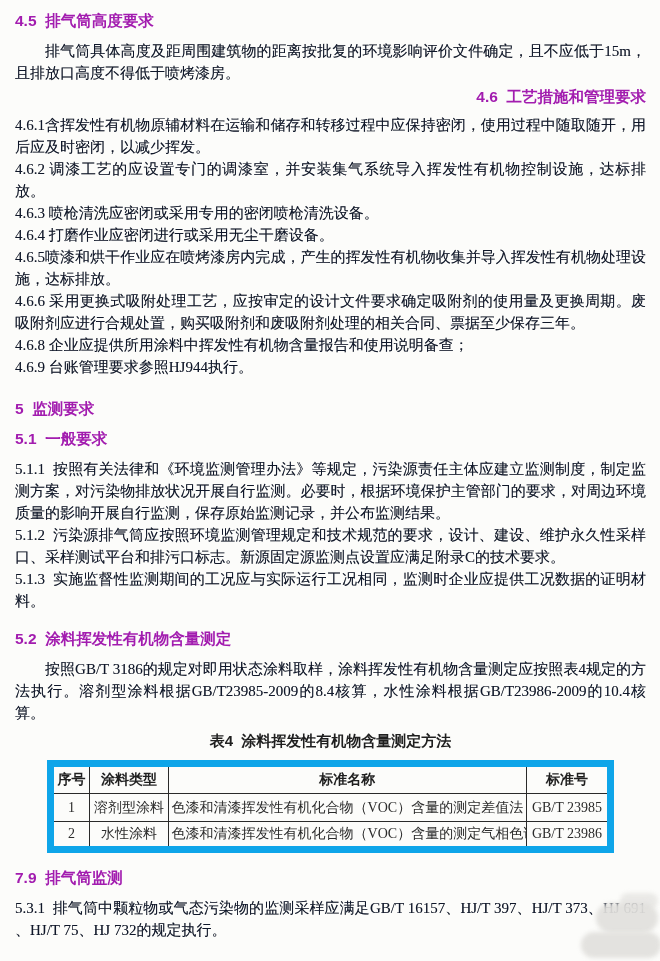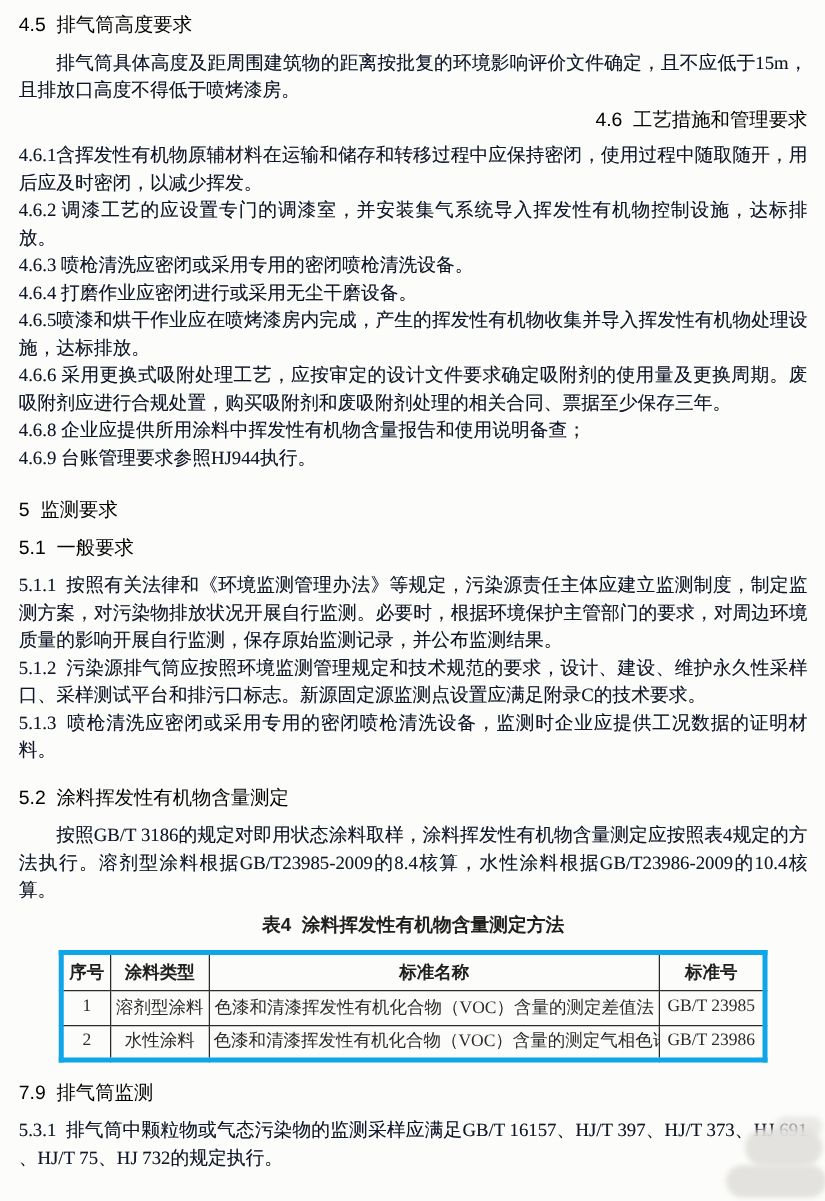--- a/index.html
+++ b/index.html
@@ -12,24 +12,24 @@
   }
   .page {
     position: relative;
     width: 660px; height: 961px;
     background: #fcfcfa;
     padding: 10px 14px 0 15px;
     overflow: hidden;
   }
   .h-sec {
     font-family: "Liberation Sans", "DejaVu Sans", sans-serif;
-    font-weight: 400;
+    font-weight: 700;
     font-size: 15.5px;
     line-height: 22px;
-    color: #000000;
+    color: #a21caf;
     white-space: pre-wrap;
   }
   .h45 { margin-bottom: 8px; }
   .h46 { margin-top: 2px; margin-bottom: 6px; text-align: right; }
   .h5  { margin-top: 20px; margin-bottom: 8px; }
   .h51 { margin-bottom: 8px; }
   .h52 { margin-top: 16px; margin-bottom: 8px; }
   .h53 { margin-top: 14px; margin-bottom: 8px; }
   .para {
     font-size: 15px;
@@ -49,21 +49,21 @@
     text-align: center;
     margin-top: 6px;
     margin-bottom: 8px;
     white-space: pre-wrap;
     color: #1f1f1f;
   }
   table.t4 {
     width: 567px;
     margin: 0 auto;
     border-collapse: collapse;
-    border: 4px solid #0ea5e9;
+    border: 7px solid #0ea5e9;
     font-size: 14px;
     table-layout: fixed;
   }
   table.t4 th, table.t4 td {
     border: 1px solid #2a2a2a;
     text-align: center;
     vertical-align: middle;
     padding: 2px 3px;
     height: 28px;
     overflow: hidden;
@@ -104,21 +104,21 @@
   <div class="para">4.6.4 打磨作业应密闭进行或采用无尘干磨设备。</div>
   <div class="para">4.6.5喷漆和烘干作业应在喷烤漆房内完成，产生的挥发性有机物收集并导入挥发性有机物处理设施，达标排放。</div>
   <div class="para">4.6.6 采用更换式吸附处理工艺，应按审定的设计文件要求确定吸附剂的使用量及更换周期。废吸附剂应进行合规处置，购买吸附剂和废吸附剂处理的相关合同、票据至少保存三年。</div>
   <div class="para">4.6.8 企业应提供所用涂料中挥发性有机物含量报告和使用说明备查；</div>
   <div class="para">4.6.9 台账管理要求参照HJ944执行。</div>
 
   <div class="h-sec h5">5  监测要求</div>
   <div class="h-sec h51">5.1  一般要求</div>
   <div class="para">5.1.1  按照有关法律和《环境监测管理办法》等规定，污染源责任主体应建立监测制度，制定监测方案，对污染物排放状况开展自行监测。必要时，根据环境保护主管部门的要求，对周边环境质量的影响开展自行监测，保存原始监测记录，并公布监测结果。</div>
   <div class="para">5.1.2  污染源排气筒应按照环境监测管理规定和技术规范的要求，设计、建设、维护永久性采样口、采样测试平台和排污口标志。新源固定源监测点设置应满足附录C的技术要求。</div>
-  <div class="para">5.1.3  喷枪清洗应密闭或采用专用的密闭喷枪清洗设备，监测时企业应提供工况数据的证明材料。</div>
+  <div class="para">5.1.3  实施监督性监测期间的工况应与实际运行工况相同，监测时企业应提供工况数据的证明材料。</div>
 
   <div class="h-sec h52">5.2  涂料挥发性有机物含量测定</div>
   <div class="para indent">按照GB/T 3186的规定对即用状态涂料取样，涂料挥发性有机物含量测定应按照表4规定的方法执行。溶剂型涂料根据GB/T23985-2009的8.4核算，水性涂料根据GB/T23986-2009的10.4核算。</div>
 
   <div class="tbl-caption">表4  涂料挥发性有机物含量测定方法</div>
   <table class="t4">
     <colgroup>
       <col class="c-no">
         <col class="c-type">
         <col class="c-name">

